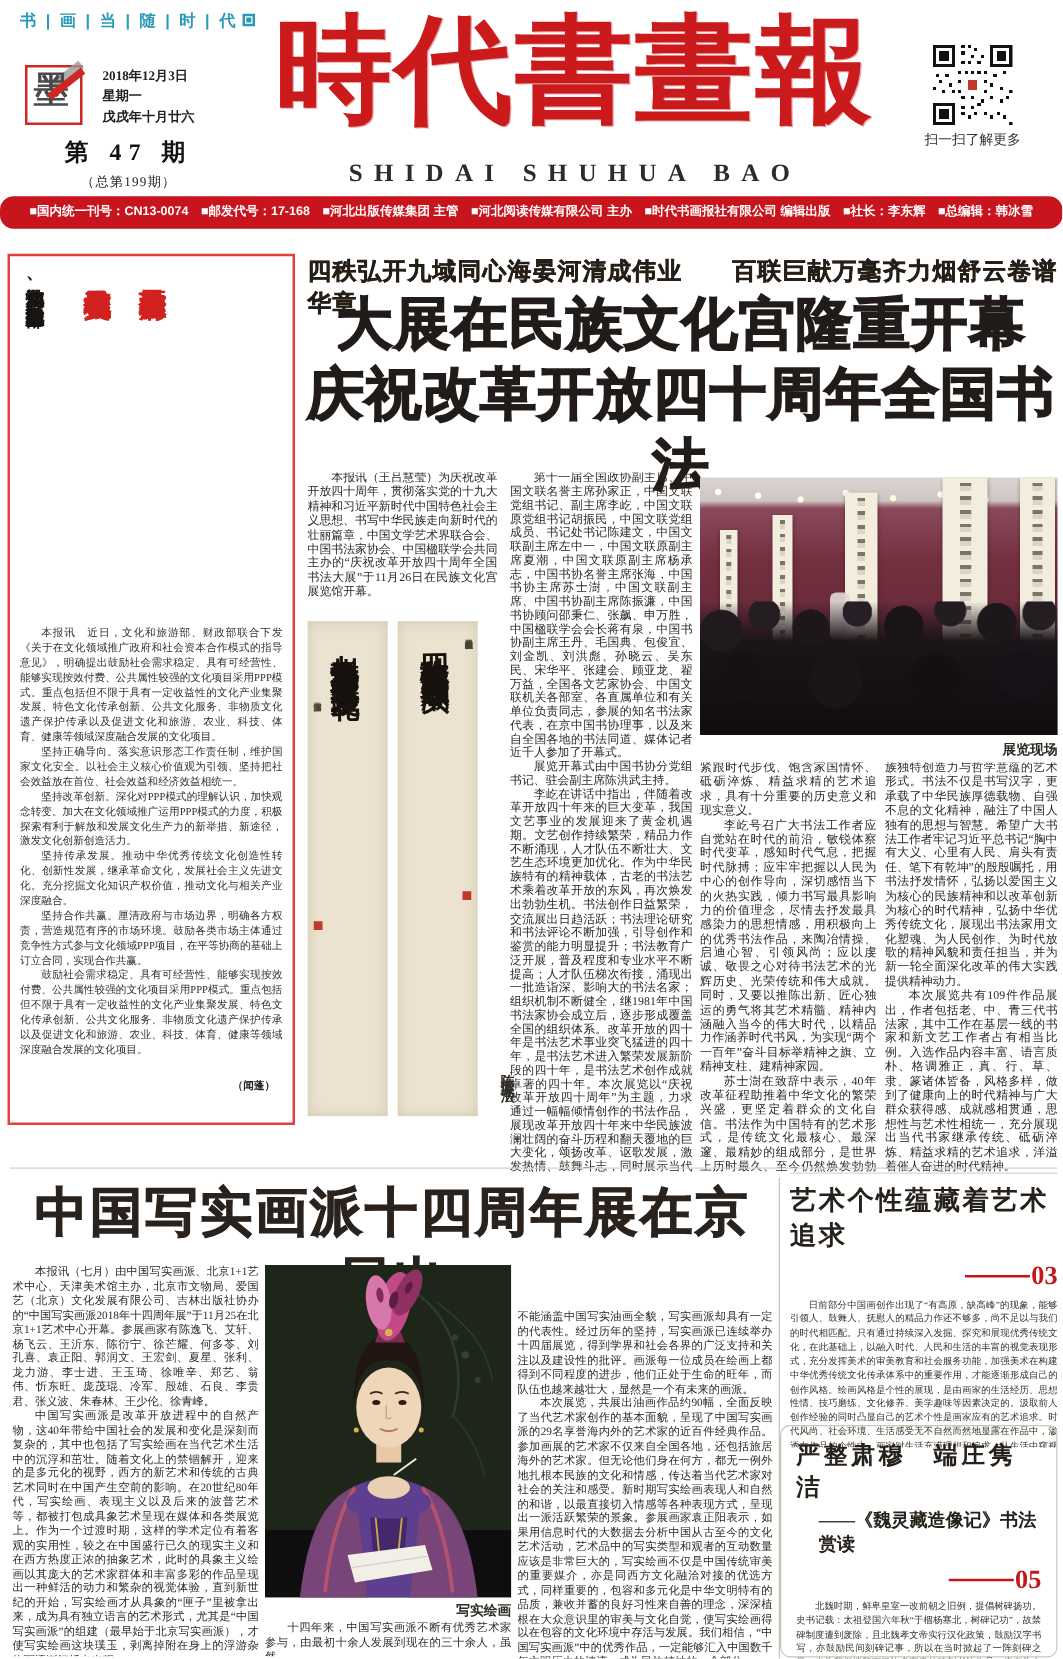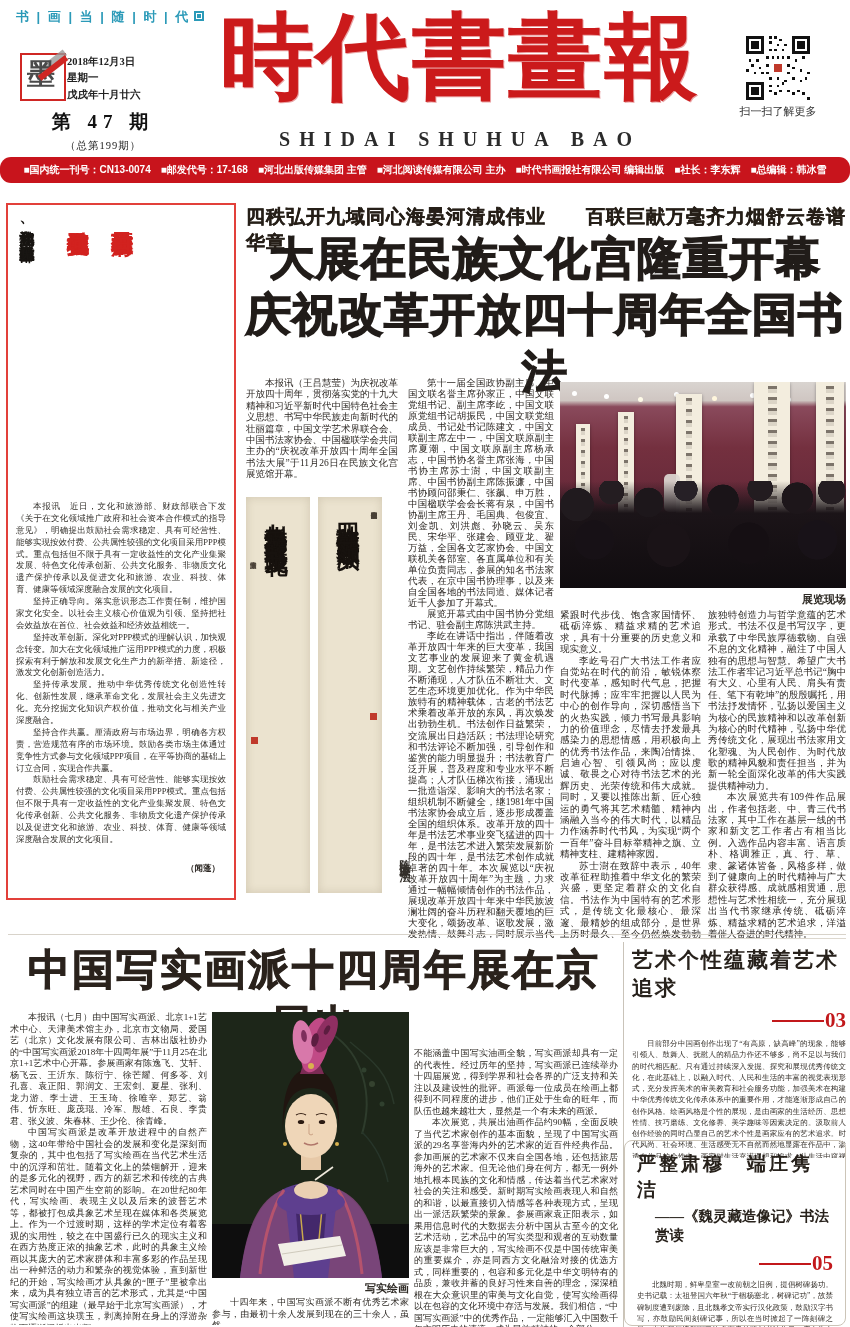--- a/index.html
+++ b/index.html
@@ -9,21 +9,21 @@
   .para{margin:0;text-indent:2em;}
   .cont .para:first-child{text-indent:0;}
   .justify{text-align:justify;}
 
   
   .slogan{left:16px;top:8px;font-family:"Liberation Sans","DejaVu Sans",sans-serif;
           font-size:13px;font-weight:bold;color:#2b9ab8;letter-spacing:2px;}
   .slogan-sq{display:inline-block;width:10px;height:10px;background:#2b9ab8;margin-left:4px;
              box-shadow:inset 0 0 0 2px #2b9ab8, inset 0 0 0 3px #fff;}
   .issue-block{left:20px;top:52px;width:166px;text-align:center;}
-  .seal-row{display:flex;align-items:center;gap:1px;text-align:left;}
+  .seal-row{display:flex;align-items:flex-start;gap:16px;text-align:left;}
   .seal{width:42px;height:44px;border:2px solid #cf2724;position:relative;background:#fff;flex:none;}
   .seal-char{position:absolute;left:5px;top:5px;font-size:28px;font-weight:bold;color:#4a4a4a;line-height:1;}
   .seal:before{content:"";position:absolute;right:-4px;top:3px;width:30px;height:7px;background:#9a9a9a;
                transform:rotate(-38deg);opacity:.8;}
   .seal:after{content:"";position:absolute;right:-6px;top:10px;width:34px;height:6px;background:#cf2724;
               transform:rotate(-38deg);}
   .dates{font-size:10.5px;font-weight:bold;color:#222;line-height:1.55;padding-top:2px;}
   .issue-no{font-size:19px;font-weight:bold;letter-spacing:6px;margin-top:6px;color:#111;}
   .issue-total{font-size:10.5px;color:#222;margin-top:4px;letter-spacing:1px;}
   .paper-title{left:192px;top:0px;width:536px;text-align:center;font-size:94px;line-height:1.22;

